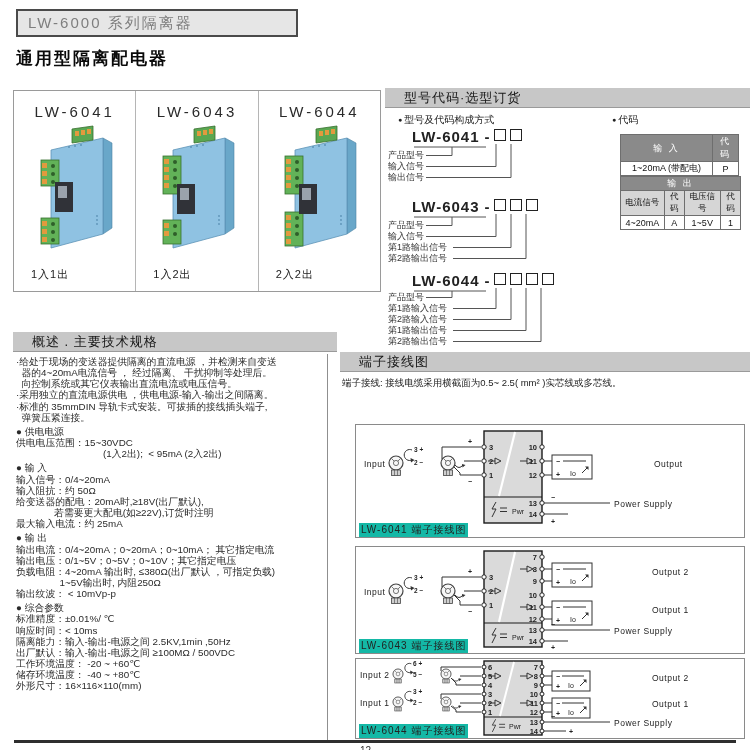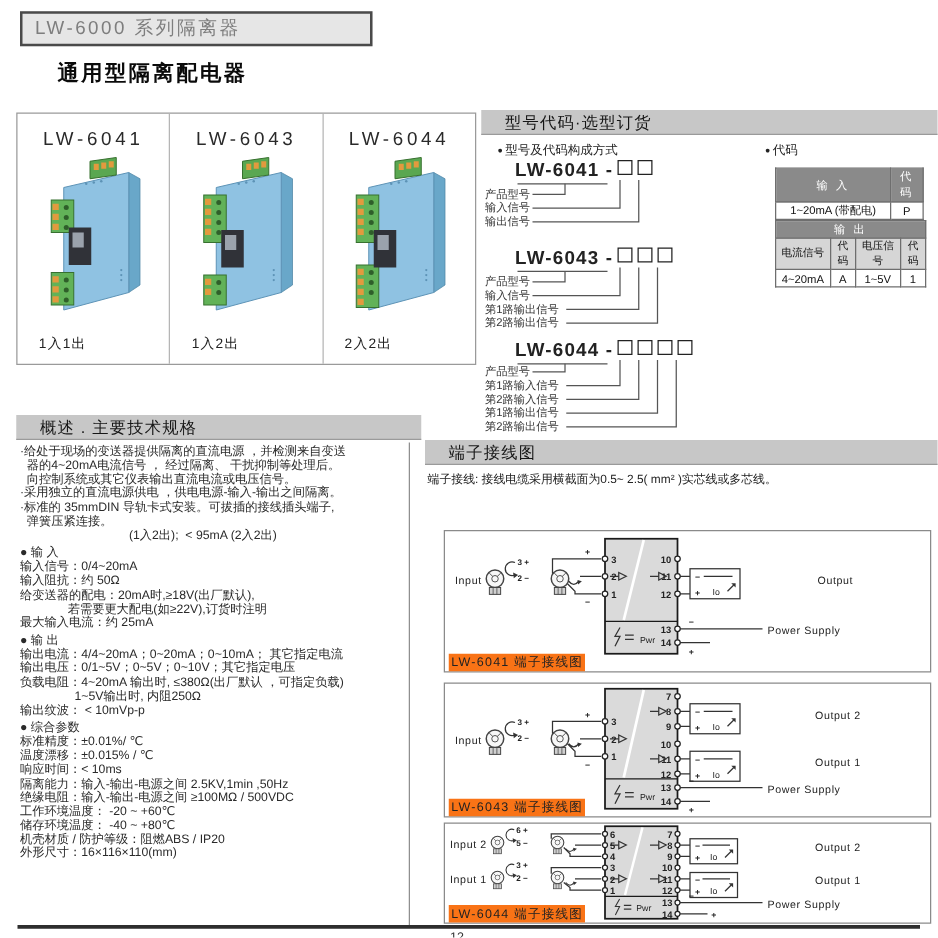--- a/index.html
+++ b/index.html
@@ -10,21 +10,21 @@
   }
   .abs{position:absolute;}
 
   
   .title-box{
     left:16px;top:9px;width:268px;height:24px;
     background:#e6e6e6;border:2px solid #4a4a4a;
     color:#7e7e7e;font-size:15px;line-height:24px;
     padding-left:10px;letter-spacing:2px;
   }
-  .subtitle{left:16px;top:47px;font-size:17px;font-weight:bold;color:#0a0a0a;letter-spacing:2px;margin-left:30px;}
+  .subtitle{left:16px;top:47px;font-size:17px;font-weight:bold;color:#0a0a0a;letter-spacing:2px;}
 
   
   .products{left:13px;top:90px;width:366px;height:200px;border:1px solid #9a9a9a;display:flex;background:#fff;}
   .product-card{flex:1;position:relative;text-align:center;border-right:1px solid #b5b5b5;}
   .product-card:last-child{border-right:none;}
   .product-model{margin-top:12px;font-size:15px;letter-spacing:3px;color:#2a2a2a;}
   .module{display:block;margin:4px auto 0 auto;width:100px;height:126px;}
   .product-io{position:absolute;left:17px;bottom:9px;font-size:11px;letter-spacing:1px;color:#222;}
 
   
@@ -70,21 +70,21 @@
   .spec-wrap{left:16px;top:356px;width:312px;}
   .spec-line{font-size:9.8px;line-height:11.15px;color:#2a2a2a;white-space:pre-wrap;}
   .spec-line.b{margin-top:3px;}
 
   
   .wiring-note{left:342px;top:377px;font-size:9.5px;color:#222;}
   .wire-box{border:1px solid #8a8a8a;background:#fff;}
   .wb1{left:355px;top:424px;width:388px;height:112px;}
   .wb2{left:355px;top:546px;width:388px;height:106px;}
   .wb3{left:355px;top:658px;width:388px;height:79px;}
-  .wire-caption{position:absolute;left:3px;bottom:0px;font-size:10px;letter-spacing:1px;color:#222;background:#f97316;padding:0 2px;}
+  .wire-caption{position:absolute;left:3px;bottom:0px;font-size:10px;letter-spacing:1px;color:#222;background:#14b8a6;padding:0 2px;}
   .wire-svg{position:absolute;left:0;top:0;}
   .wire-svg text{fill:#222;font-family:"Liberation Sans","DejaVu Sans",sans-serif;}
   .wire-svg .wire{stroke:#333;stroke-width:1;fill:none;}
   .wire-svg .blk{fill:#dadada;stroke:#1a1a1a;stroke-width:1.4;}
   .wire-svg .term{fill:#fff;stroke:#222;stroke-width:1;}
   .wire-svg .num{font-size:7.5px;font-weight:bold;}
   .wire-svg .lbl{font-size:8.5px;letter-spacing:0.5px;}
   .wire-svg .pm{font-size:7px;font-weight:bold;}
   .wire-svg .pin{font-size:6.5px;font-weight:bold;}
   .wire-svg .sm{font-size:7px;}
@@ -346,42 +346,42 @@
   </table>
 
 <div class="abs sec-header hdr-overview">概述 . 主要技术规格</div>
 <div class="abs spec-wrap">
     <div class="spec-line">·给处于现场的变送器提供隔离的直流电源 ，并检测来自变送</div>
     <div class="spec-line">  器的4~20mA电流信号 ， 经过隔离、 干扰抑制等处理后。</div>
     <div class="spec-line">  向控制系统或其它仪表输出直流电流或电压信号。</div>
     <div class="spec-line">·采用独立的直流电源供电 ，供电电源-输入-输出之间隔离。</div>
     <div class="spec-line">·标准的 35mmDIN 导轨卡式安装。可拔插的接线插头端子,</div>
     <div class="spec-line">  弹簧压紧连接。</div>
+    <div class="spec-line b">● 供电电源</div>
+    <div class="spec-line">供电电压范围：15~30VDC</div>
     <div class="spec-line">                                (1入2出);  &lt; 95mA (2入2出)</div>
     <div class="spec-line b">● 输 入</div>
     <div class="spec-line">输入信号：0/4~20mA</div>
     <div class="spec-line">输入阻抗：约 50Ω</div>
     <div class="spec-line">给变送器的配电：20mA时,≥18V(出厂默认),</div>
     <div class="spec-line">              若需要更大配电(如≥22V),订货时注明</div>
     <div class="spec-line">最大输入电流：约 25mA</div>
     <div class="spec-line b">● 输 出</div>
-    <div class="spec-line">输出电流：4/4~20mA；0~20mA；0~10mA； 其它指定电流</div>
+    <div class="spec-line">输出电流：0/4~20mA；0~20mA；0~10mA； 其它指定电流</div>
     <div class="spec-line">输出电压：0/1~5V；0~5V；0~10V；其它指定电压</div>
     <div class="spec-line">负载电阻：4~20mA 输出时, ≤380Ω(出厂默认 ，可指定负载)</div>
     <div class="spec-line">                1~5V输出时, 内阻250Ω</div>
     <div class="spec-line">输出纹波： &lt; 10mVp-p</div>
     <div class="spec-line b">● 综合参数</div>
     <div class="spec-line">标准精度：±0.01%/ ℃</div>
-    <div class="spec-line">温度漂移：±0.015% / ℃</div>
     <div class="spec-line">响应时间：&lt; 10ms</div>
     <div class="spec-line">隔离能力：输入-输出-电源之间 2.5KV,1min ,50Hz</div>
-    <div class="spec-line">绝缘电阻：输入-输出-电源之间 ≥100MΩ / 500VDC</div>
+    <div class="spec-line">出厂默认：输入-输出-电源之间 ≥100MΩ / 500VDC</div>
     <div class="spec-line">工作环境温度： -20 ~ +60℃</div>
     <div class="spec-line">储存环境温度： -40 ~ +80℃</div>
-    <div class="spec-line">机壳材质 / 防护等级：阻燃ABS / IP20</div>
     <div class="spec-line">外形尺寸：16×116×110(mm)</div>
   </div>
 
 <div class="abs sec-header hdr-wiring">端子接线图</div>
 <div class="abs wiring-note">端子接线: 接线电缆采用横截面为0.5~ 2.5( mm² )实芯线或多芯线。</div>
 <div class="abs divider-v"></div>
 
 <div class="abs wire-box wb1">
   <svg class="wire-svg" width="386" height="110" viewBox="0 0 386 110">
     <rect class="blk" x="128" y="6" width="58" height="92"></rect>

